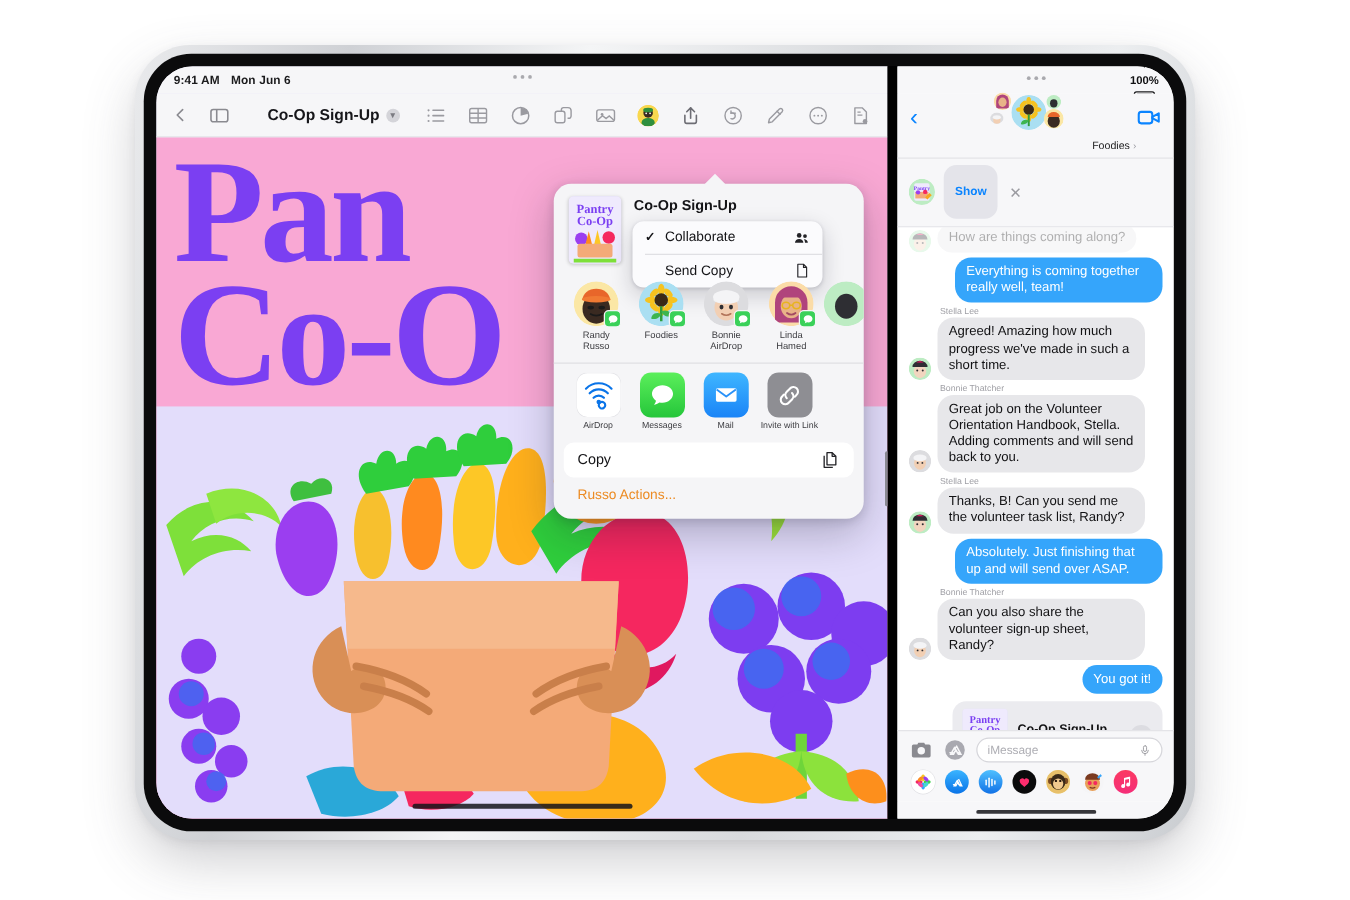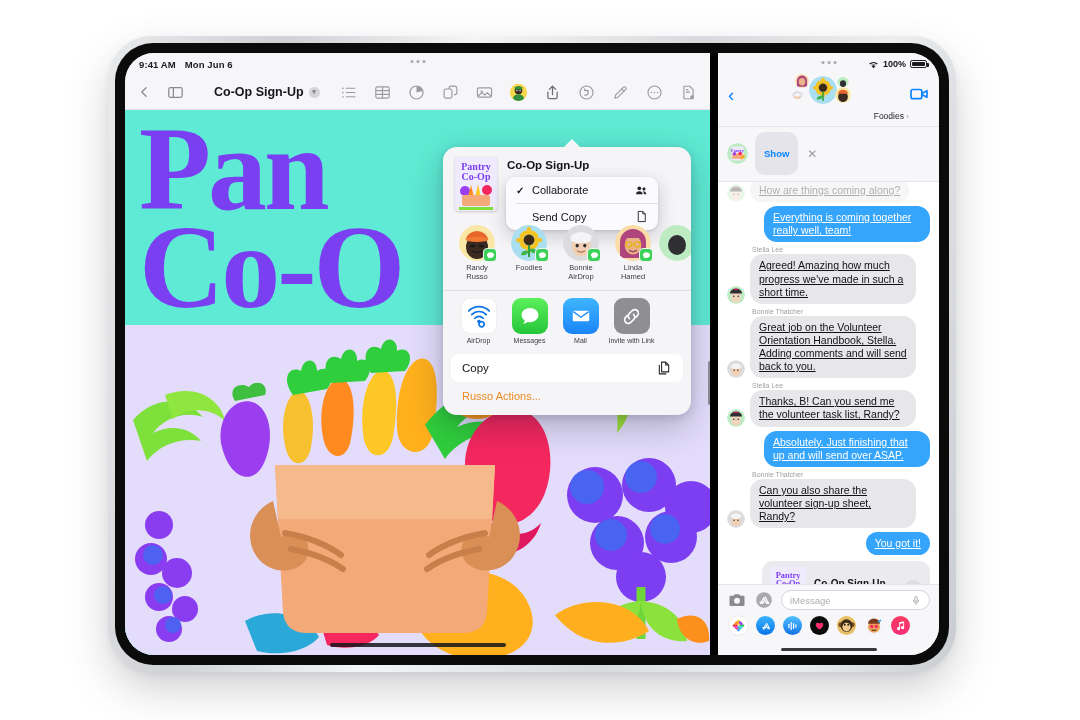--- a/index.html
+++ b/index.html
@@ -81,21 +81,21 @@
   #doc-title .chev {
     width:11px;height:11px;border-radius:50%;background:#d4d4d9;
     display:inline-flex;align-items:center;justify-content:center;
     font-size:7px;color:#7b7b82;
   }
   .tb-right { margin-left:auto; display:flex; align-items:center; gap:17px; }
   .tbi { width:17px; height:17px; color:#8a8a90; display:block; }
   .tbi svg { width:100%; height:100%; display:block; }
 
   
-  #doc-canvas { flex:1; position:relative; overflow:hidden; background:#5eead4; }
+  #doc-canvas { flex:1; position:relative; overflow:hidden; background:#f9a8d4; }
   #poster-title {
     position:absolute; left: 14px; top: 4px;
     font-family: "Liberation Serif", serif;
     font-weight: 700;
     font-size: 118px;
     line-height: .95;
     color:#7b3ff2;
     letter-spacing: -3px;
     white-space: nowrap;
   }
@@ -191,21 +191,21 @@
   
   #msg-app {
     flex:1; height:100%; background:#fff; display:flex; flex-direction:column; position:relative;
   }
   #msg-status {
     height:22px; background:#f7f7f9; display:flex; align-items:center; padding:0 12px;
     position:relative;
   }
   #msg-dots{position:absolute;left:50%;transform:translateX(-50%);top:8px;display:flex;gap:3px;}
   #msg-dots i{width:3px;height:3px;border-radius:50%;background:#a9a9ae;display:block;}
-  #msg-status .right{margin-left:auto;display:flex;align-items:center;gap:4px;font-size:9px;font-weight:600;color:#121214;}
+  #msg-status .right{margin-left:auto;display:flex;align-items:center;gap:4px;font-size:9px;font-weight:600;color:#121214;flex-direction:column;}
   .wifi svg{width:11px;height:9px;display:block;}
   .batt{width:17px;height:8.5px;border:1px solid #1b1b1d;border-radius:2.2px;position:relative;padding:1px;}
   .batt i{display:block;height:100%;width:100%;background:#1b1b1d;border-radius:1px;}
   .batt:after{content:"";position:absolute;right:-2.5px;top:2.4px;width:1.5px;height:3.4px;background:#1b1b1d;border-radius:0 1px 1px 0;}
 
   #msg-header {
     background:#f7f7f9; padding: 1px 10px 5px 10px; position:relative;
     display:flex; align-items:flex-start; border-bottom:.5px solid #e4e4e8;
   }
   #msg-back {font-size:19px;color:#0a84ff;line-height:1;margin-top:9px;font-weight:400;}
@@ -232,21 +232,21 @@
   #msg-scroll {
     flex:1; overflow:hidden; background:#fff; padding: 3px 9px 0 9px;
     position:relative;
   }
   .m-row{display:flex;align-items:flex-end;gap:5px;margin-bottom:4px;}
   .m-row.out{justify-content:flex-end;}
   .m-av{width:18px;height:18px;border-radius:50%;overflow:hidden;flex:0 0 18px;position:relative;}
   .m-col{max-width:166px;}
   .m-sender{font-size:7px;color:#a0a0a6;margin:3px 0 1px 7px;}
   .bubble{
-    border-radius:13px;padding:5px 9px;font-size:10.5px;line-height:1.25;text-decoration:underline;
+    border-radius:13px;padding:5px 9px;font-size:10.5px;line-height:1.25;
   }
   .bubble.in{background:#e7e7ea;color:#121214;}
   .bubble.out{background:#35a5fb;color:#fff;}
   .m-row.out .m-col{display:flex;flex-direction:column;align-items:flex-end;}
 
   #doc-card{
     background:#ebebef;border-radius:11px;padding:6px 8px;display:flex;align-items:center;gap:8px;
     width: 168px;
   }
   #doc-card-thumb{width:36px;height:44px;border-radius:3px;overflow:hidden;flex:0 0 36px;background:#e6e1fb;position:relative;}

